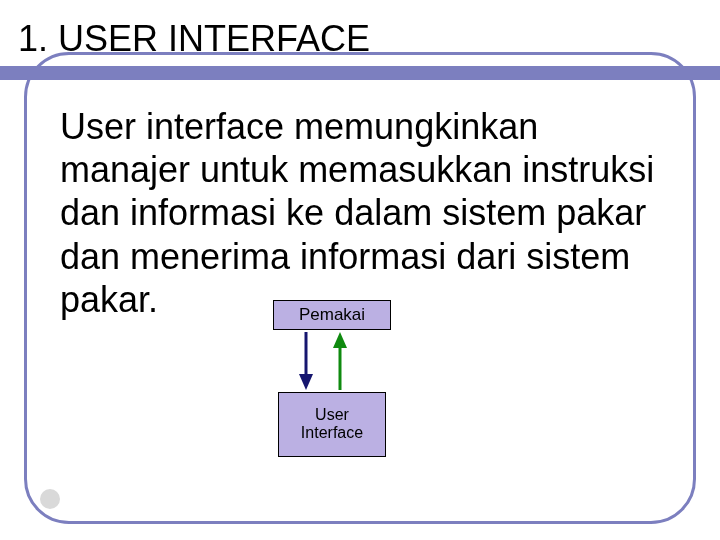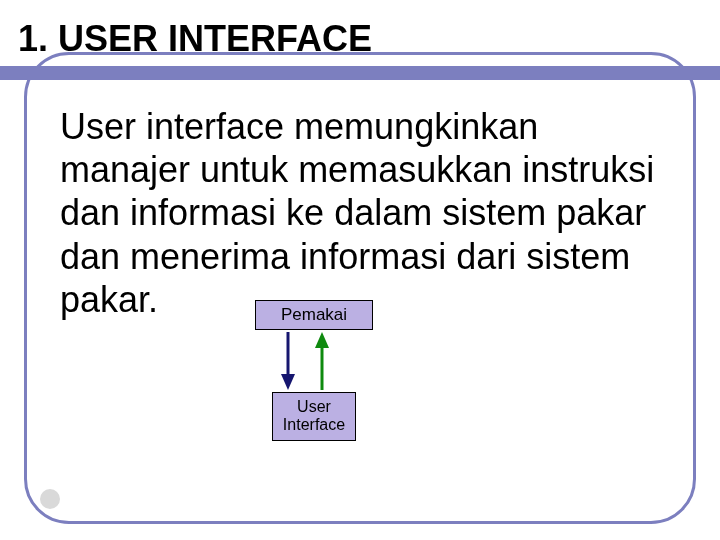--- a/index.html
+++ b/index.html
@@ -16,21 +16,21 @@
     top: 18px;
     left: 0;
     right: 0;
     height: 60px;
   }
   .title-text {
     position: absolute;
     top: 0;
     left: 18px;
     font-size: 36px;
-    font-weight: bold;
+    font-weight: normal;
     color: #000;
     z-index: 3;
   }
   .title-underline {
     position: absolute;
     top: 48px;
     left: 0;
     right: 0;
     height: 14px;
     background: #7c7fbf;
@@ -62,39 +62,39 @@
     left: 60px;
     right: 60px;
     font-size: 36px;
     color: #000;
     line-height: 1.2;
     z-index: 2;
   }
   .diagram {
     position: absolute;
     top: 300px;
-    left: 244px;
+    left: 262px;
     width: 140px;
     z-index: 2;
   }
   .box {
     border: 1px solid #000;
     background: #bbb0e3;
     text-align: center;
     font-size: 17px;
     color: #000;
     padding: 4px 6px;
     width: 118px;
     margin: 0 auto;
   }
   .box2 {
     font-size: 16px;
     line-height: 1.15;
-    padding: 5px 6px;
-    width: 84px;
+    padding: 13px 6px;
+    width: 108px;
   }
   .arrows {
     height: 62px;
     position: relative;
   }
   .arrow-down {
     position: absolute;
     left: 36px;
     top: 2px;
   }

